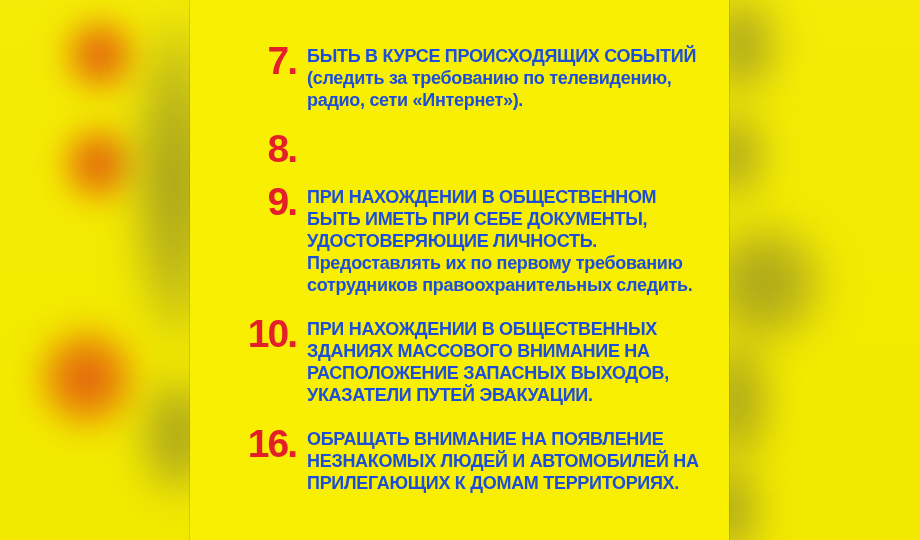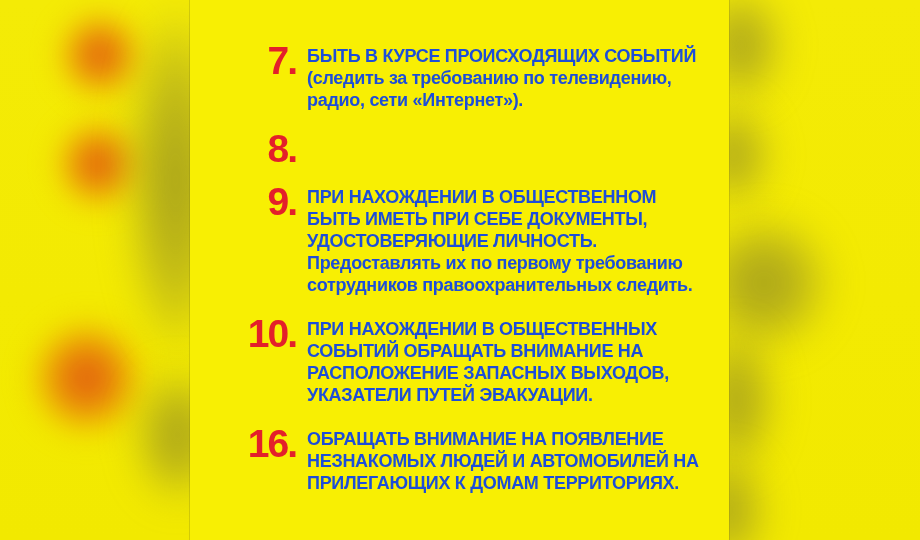--- a/index.html
+++ b/index.html
@@ -128,21 +128,21 @@
         <div class="num">9.</div>
         <div class="txt">
           <div class="main">ПРИ НАХОЖДЕНИИ В ОБЩЕСТВЕННОМ БЫТЬ ИМЕТЬ ПРИ СЕБЕ ДОКУМЕНТЫ, УДОСТОВЕРЯЮЩИЕ ЛИЧНОСТЬ.</div>
           <div class="sub">Предоставлять их по первому требованию сотрудников правоохранительных следить.</div>
         </div>
       </div>
 
       <div class="item">
         <div class="num">10.</div>
         <div class="txt">
-          <div class="main">ПРИ НАХОЖДЕНИИ В ОБЩЕСТВЕННЫХ СОБЫТИЙ ОБРАЩАТЬ ВНИМАНИЕ НА РАСПОЛОЖЕНИЕ ЗАПАСНЫХ ВЫХОДОВ, УКАЗАТЕЛИ ПУТЕЙ ЭВАКУАЦИИ.</div>
+          <div class="main">ПРИ НАХОЖДЕНИИ В ОБЩЕСТВЕННЫХ ЗДАНИЯХ МАССОВОГО ВНИМАНИЕ НА РАСПОЛОЖЕНИЕ ЗАПАСНЫХ ВЫХОДОВ, УКАЗАТЕЛИ ПУТЕЙ ЭВАКУАЦИИ.</div>
 
         </div>
       </div>
 
       <div class="item">
         <div class="num">16.</div>
         <div class="txt">
           <div class="main">ОБРАЩАТЬ ВНИМАНИЕ НА ПОЯВЛЕНИЕ НЕЗНАКОМЫХ ЛЮДЕЙ И АВТОМОБИЛЕЙ НА ПРИЛЕГАЮЩИХ К ДОМАМ ТЕРРИТОРИЯХ.</div>
 
         </div>

